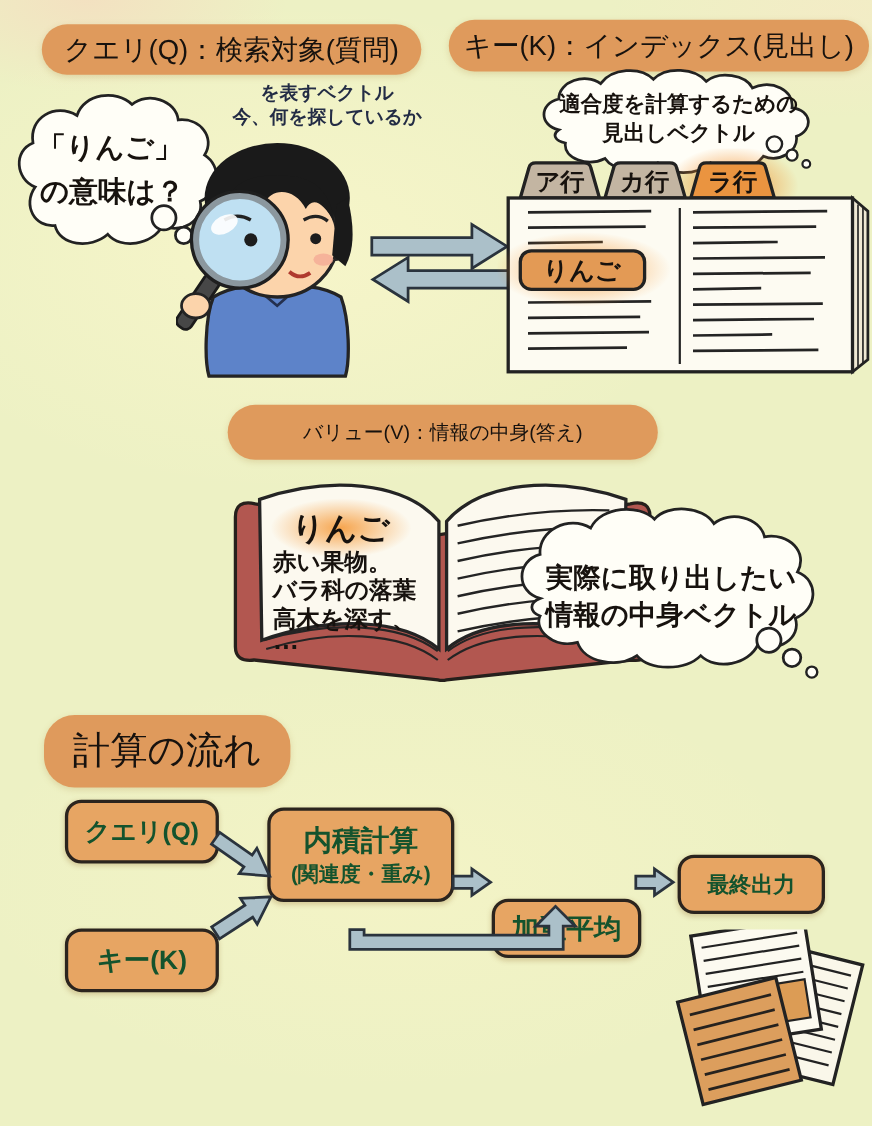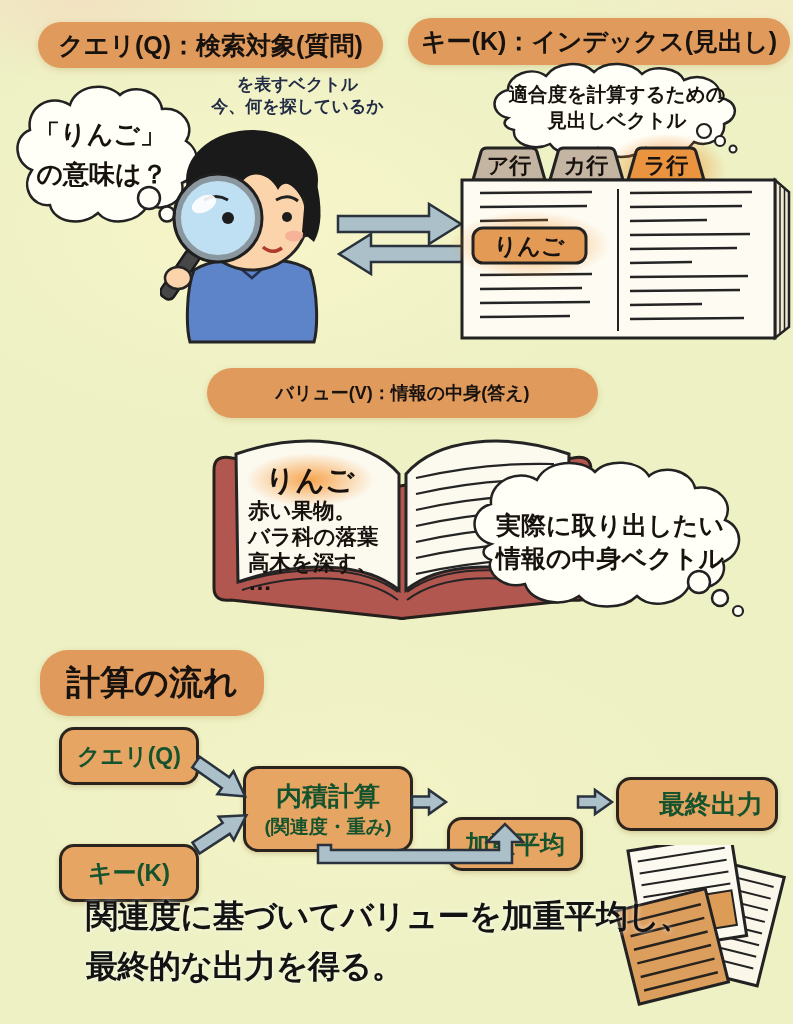--- a/index.html
+++ b/index.html
@@ -10,21 +10,21 @@
       radial-gradient(ellipse 260px 120px at 10% 0%, rgba(248,212,190,.55), transparent 70%),
       radial-gradient(ellipse 300px 140px at 96% 1%, rgba(250,230,200,.45), transparent 70%),
       radial-gradient(ellipse 520px 300px at 34% 22%, rgba(253,248,205,.6), transparent 75%),
       radial-gradient(ellipse 520px 260px at 45% 78%, rgba(250,246,200,.5), transparent 75%),
       #edf1c4;
     color:#17120e;
   }
   .abs{position:absolute;}
   .pill{
     background:#df9a5c;border-radius:28px;display:flex;align-items:center;justify-content:center;
-    font-weight:bold;color:#17120e;white-space:nowrap;box-shadow:0 2px 6px rgba(170,130,60,.25);
+    font-weight:normal;color:#17120e;white-space:nowrap;box-shadow:0 2px 6px rgba(170,130,60,.25);
   }
   .node{
     background:#e7a563;border:3px solid #2b241e;border-radius:15px;
     display:flex;flex-direction:column;align-items:center;justify-content:center;
     font-weight:bold;color:#14532d;white-space:nowrap;
     box-shadow:0 2px 5px rgba(150,110,50,.3);
   }
   .caption{font-weight:bold;color:#232c45;text-align:center;line-height:1.3;}
   .summary{font-weight:bold;color:#131313;line-height:1.55;letter-spacing:-.5px;white-space:nowrap;
            text-shadow:0 0 5px rgba(255,255,255,.7);}
@@ -193,26 +193,26 @@
     <circle cx="265" cy="146" r="8" fill="#fffef7" stroke="#222" stroke-width="2.5"></circle>
     <circle cx="283" cy="159" r="5" fill="#fffef7" stroke="#222" stroke-width="2.2"></circle>
     <text x="155" y="82" font-size="25" text-anchor="middle">実際に取り出したい</text>
     <text x="155" y="115" font-size="25" text-anchor="middle">情報の中身ベクトル</text>
   </svg>
 
   <div class="abs pill" style="left:40px;top:650px;width:224px;height:66px;font-size:34px;">計算の流れ</div>
 
   <div class="abs node" style="left:59px;top:727px;width:134px;height:52px;font-size:23px;">クエリ(Q)</div>
   <div class="abs node" style="left:59px;top:844px;width:134px;height:52px;font-size:24px;">キー(K)</div>
-  <div class="abs node" style="left:243px;top:766px;width:164px;height:80px;">
+  <div class="abs node" style="left:243px;top:734px;width:164px;height:80px;">
     <div style="font-size:26px;">内積計算</div>
     <div style="font-size:19px;">(関連度・重み)</div>
   </div>
   <div class="abs node" style="left:447px;top:817px;width:130px;height:48px;font-size:25px;">加重平均</div>
-  <div class="abs node" style="left:616px;top:777px;width:128px;height:48px;font-size:26px;padding-left:28px;">最終出力</div>
+  <div class="abs node" style="left:616px;top:777px;width:128px;height:48px;font-size:20px;">最終出力</div>
 
   <svg class="abs" style="left:190px;top:750px;" width="600" height="170" viewBox="0 0 600 170">
     <g fill="#abc0c9" stroke="#2a333d" stroke-width="2.5">
       <path d="M0,-6.5 L36,-6.5 L36,-14 L60,0 L36,14 L36,6.5 L0,6.5 Z" transform="translate(6,12) rotate(35)"></path>
       <path d="M0,-6.5 L36,-6.5 L36,-14 L60,0 L36,14 L36,6.5 L0,6.5 Z" transform="translate(6,98) rotate(-33)"></path>
       <path d="M0,-5.5 L17,-5.5 L17,-12 L34,0 L17,12 L17,5.5 L0,5.5 Z" transform="translate(222,52)"></path>
       <path d="M0,-5.5 L17,-5.5 L17,-12 L34,0 L17,12 L17,5.5 L0,5.5 Z" transform="translate(388,52)"></path>
       <path d="M128,95 L128,113 L322,113 L322,92 L333,92 L315,74 L297,92 L309,92 L309,100 L141,100 L141,95 Z"></path>
       <path d="M484,98 L484,108 L475,108 L491,130 L507,108 L498,108 L498,98 Z"></path>
     </g>
@@ -249,18 +249,14 @@
         <line x1="8" y1="14" x2="84" y2="14"></line>
           <line x1="8" y1="28" x2="84" y2="28"></line>
         <line x1="8" y1="42" x2="84" y2="42"></line>
           <line x1="8" y1="56" x2="84" y2="56"></line>
         <line x1="8" y1="70" x2="84" y2="70"></line>
           <line x1="8" y1="84" x2="84" y2="84"></line>
       </g>
     </g>
   </svg>
 
-  <div class="abs summary" style="left:86px;top:892px;font-size:32px;">
-    <div>関連度に基づいてバリューを加重平均し、</div>
-    <div>最終的な出力を得る。</div>
-  </div>
 
 </div>
 
 </body></html>

